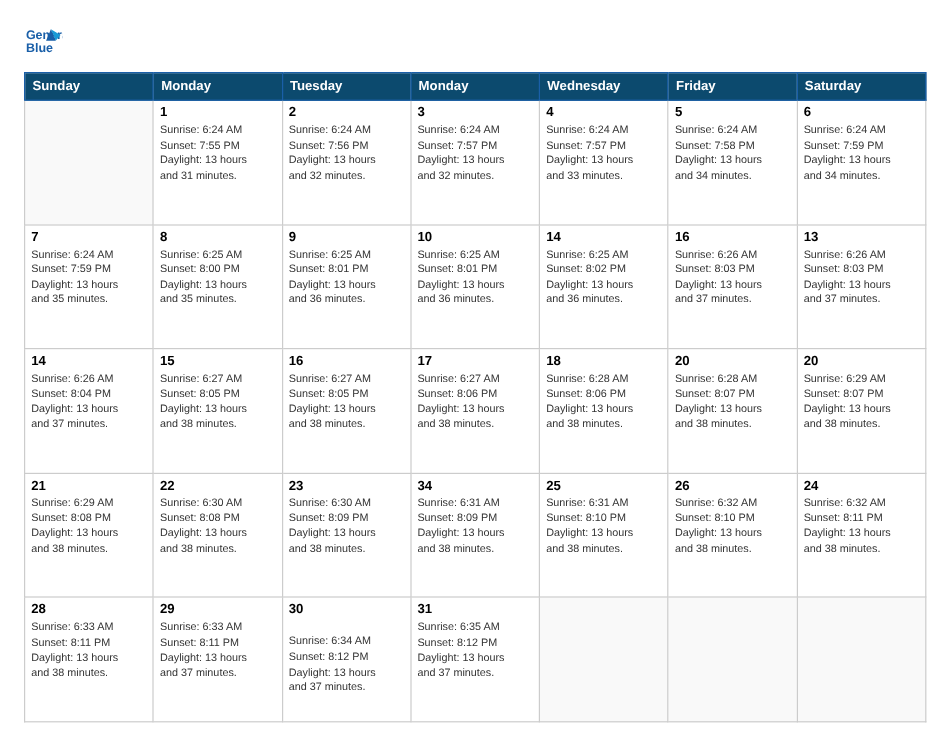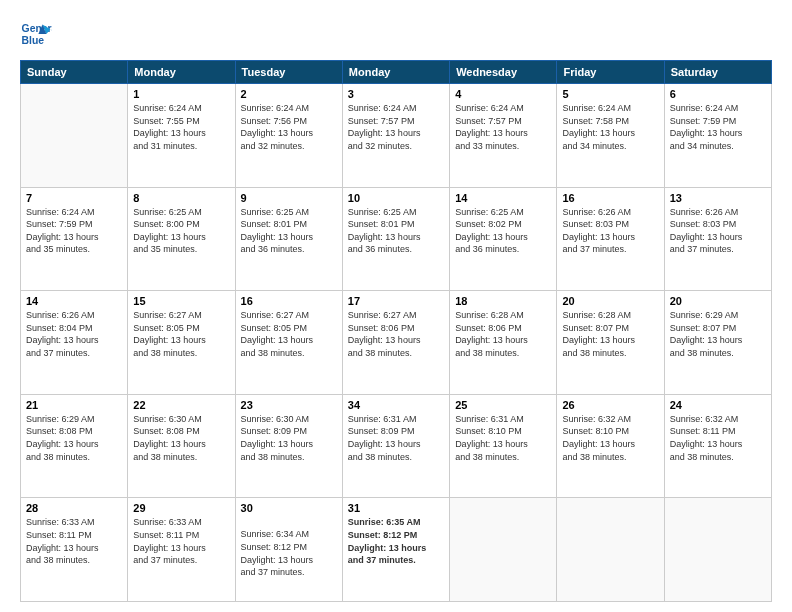--- a/index.html
+++ b/index.html
@@ -333,21 +333,21 @@
           </td>
           <td>
             <span class="day-num">30</span>
             <div class="day-info" style="white-space: pre-line; margin-top: 14px;">Sunrise: 6:34 AM
 Sunset: 8:12 PM
 Daylight: 13 hours
 and 37 minutes.</div>
           </td>
           <td>
             <span class="day-num">31</span>
-            <div class="day-info" style="white-space: pre-line; font-weight: bold;">Sunrise: 6:35 AM
+            <div class="day-info" style="white-space: pre-line;">Sunrise: 6:35 AM
 Sunset: 8:12 PM
 Daylight: 13 hours
 and 37 minutes.</div>
           </td>
           <td class="empty-cell"></td>
           <td class="empty-cell"></td>
           <td class="empty-cell"></td>
         </tr>
       </tbody>
   </table>

